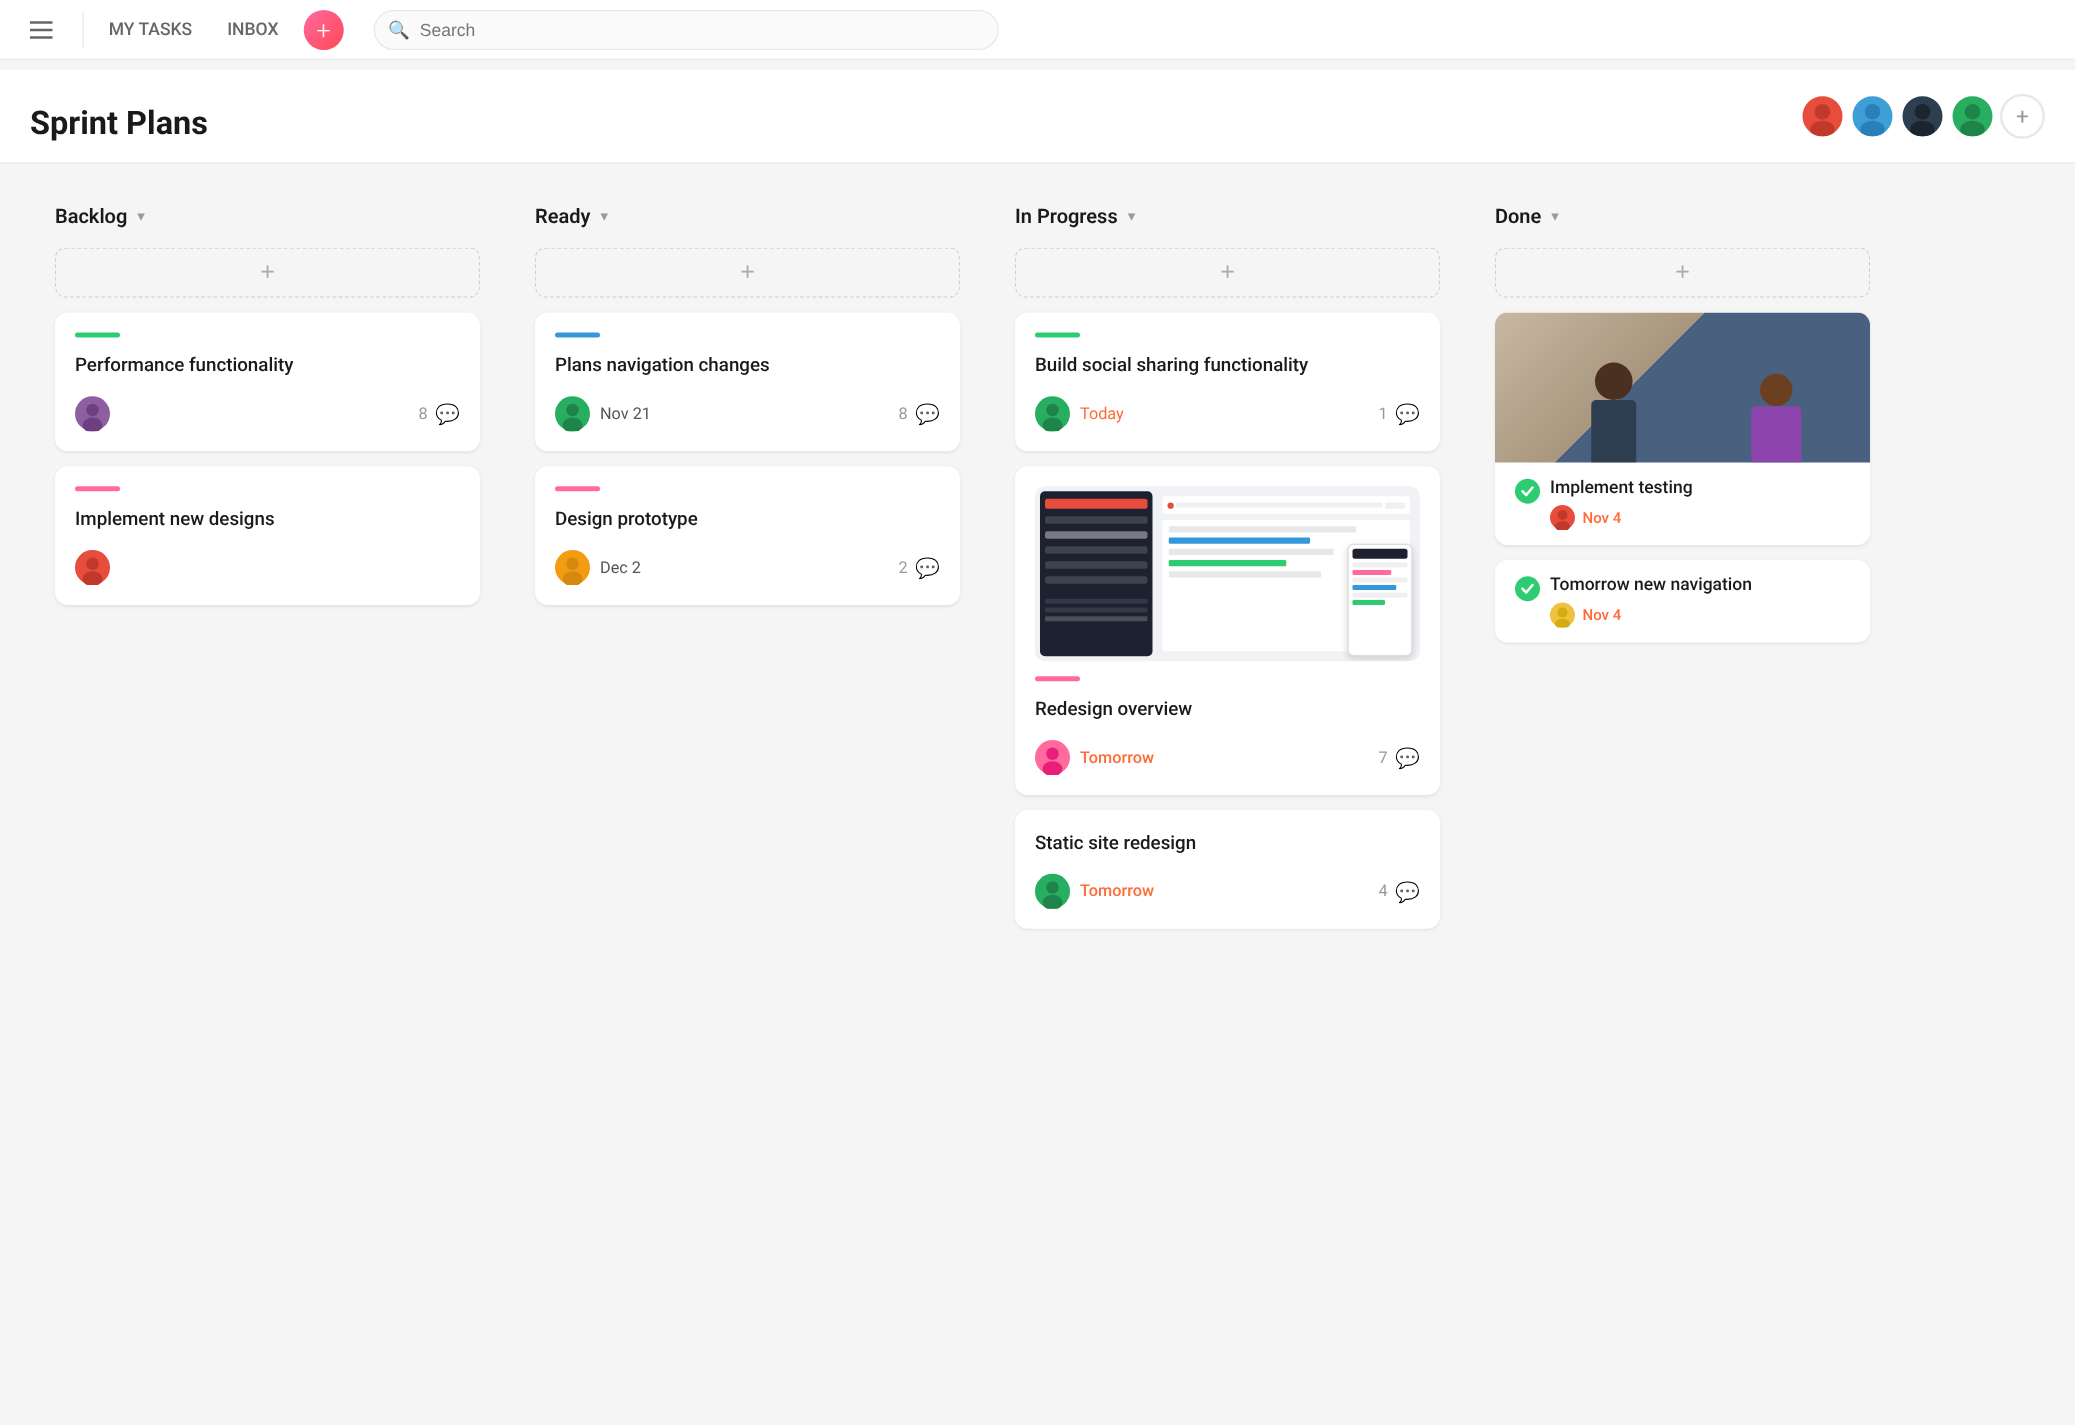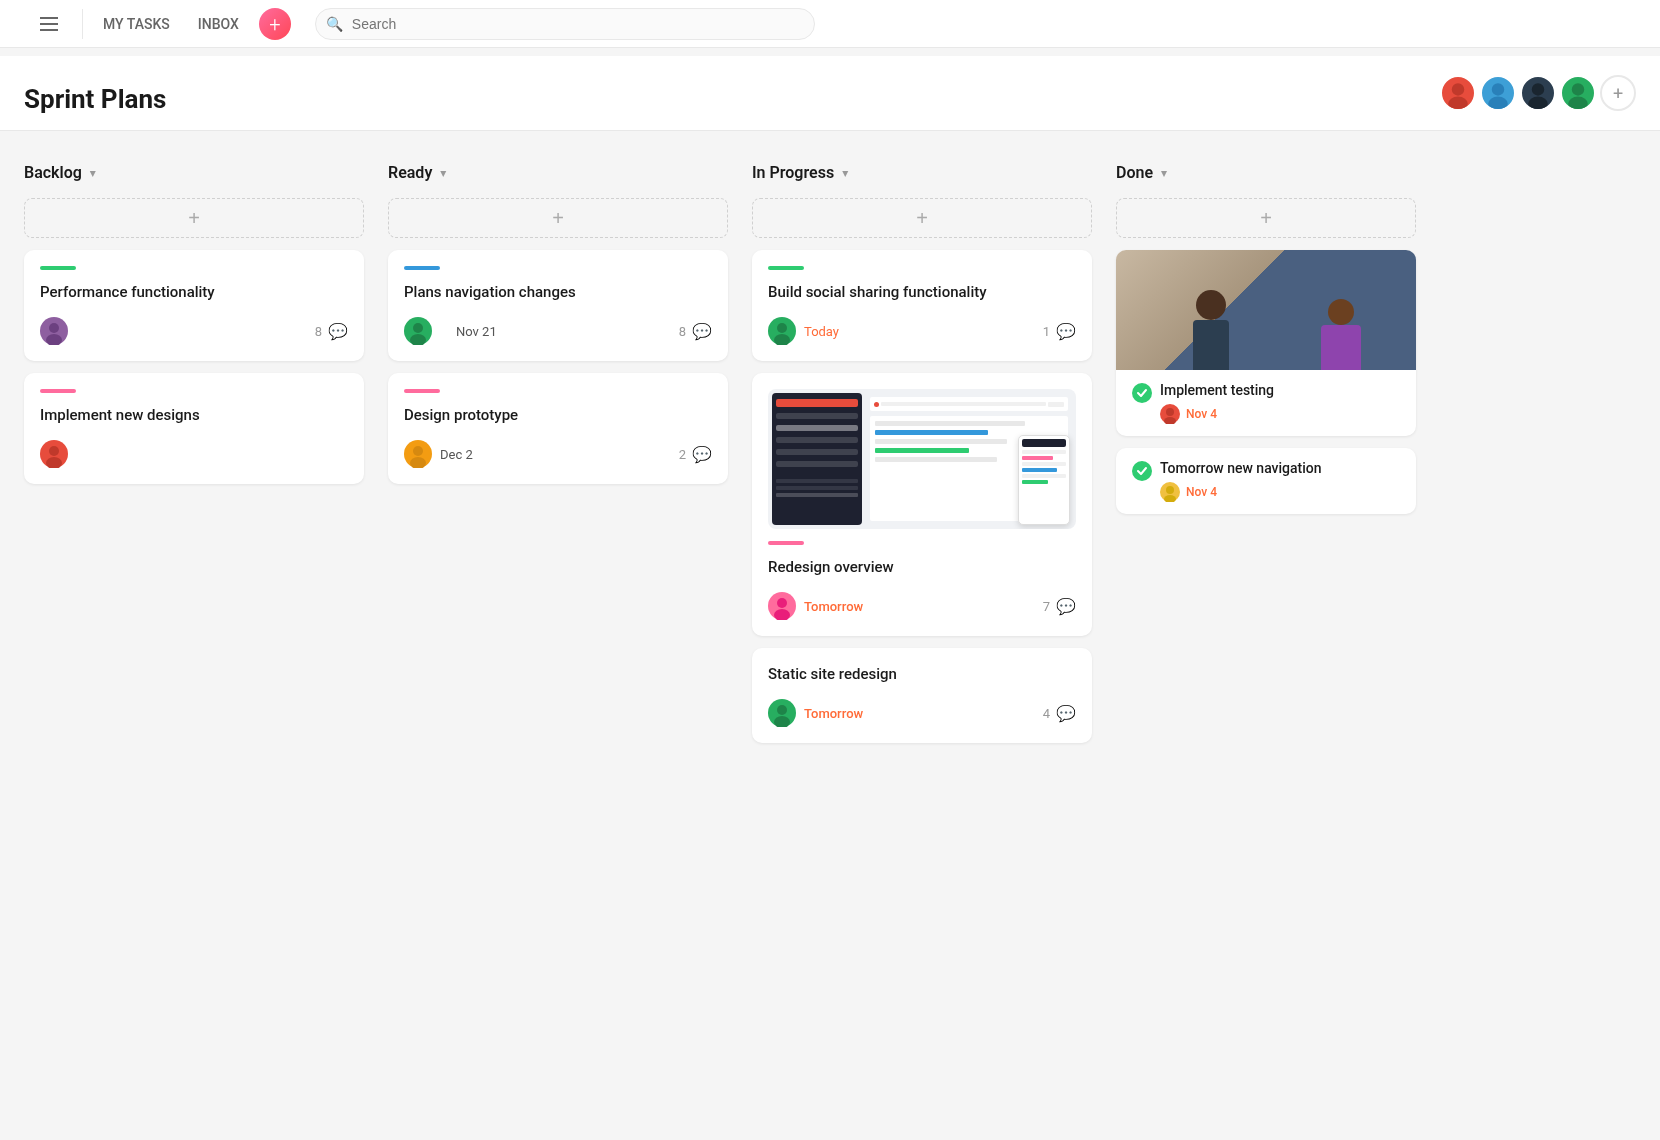--- a/index.html
+++ b/index.html
@@ -9,21 +9,21 @@
       min-height: 1140px;
       color: #1a1a1a;
     }
 
     
     .top-nav {
       background: #fff;
       height: 48px;
       display: flex;
       align-items: center;
-      padding: 0 32px;
+      padding: 0 16px;
       border-bottom: 1px solid #e8e8e8;
       position: fixed;
       top: 0; left: 0; right: 0;
       z-index: 100;
     }
     .nav-hamburger {
       display: flex; flex-direction: column; gap: 4px; cursor: pointer;
       padding: 8px; margin-right: 8px;
     }
     .nav-hamburger span {
@@ -117,20 +117,21 @@
     .board {
       display: flex;
       gap: 0;
       padding: 32px 24px;
       overflow-x: auto;
       min-height: calc(1140px - 56px - 80px);
     }
     .column {
       flex: 0 0 340px;
       margin-right: 24px;
+      margin-left: 20px;
     }
     .column-header {
       display: flex;
       align-items: center;
       gap: 8px;
       margin-bottom: 16px;
     }
     .column-title {
       font-size: 16px;
       font-weight: 600;
@@ -386,21 +387,21 @@
     <div class="column-header">
       <span class="column-title">Ready</span>
       <span class="column-chevron">▾</span>
     </div>
     <button class="add-card-btn">+</button>
 
     <div class="card">
       <div class="card-accent accent-blue"></div>
       <div class="card-title">Plans navigation changes</div>
       <div class="card-footer">
-        <div style="display:flex;align-items:center;gap:24px;">
+        <div style="display:flex;align-items:center;gap:8px;">
           <div style="width:28px;height:28px;border-radius:50%;background:#27ae60;display:flex;align-items:center;justify-content:center;">
             <svg width="28" height="28" viewBox="0 0 28 28">
                 <circle cx="14" cy="11" r="5" fill="#1e8449"></circle>
                 <ellipse cx="14" cy="23" rx="8" ry="6" fill="#1e8449"></ellipse>
               </svg>
           </div>
           <span class="card-date">Nov 21</span>
         </div>
         <div class="card-meta">
           <span>8</span>

